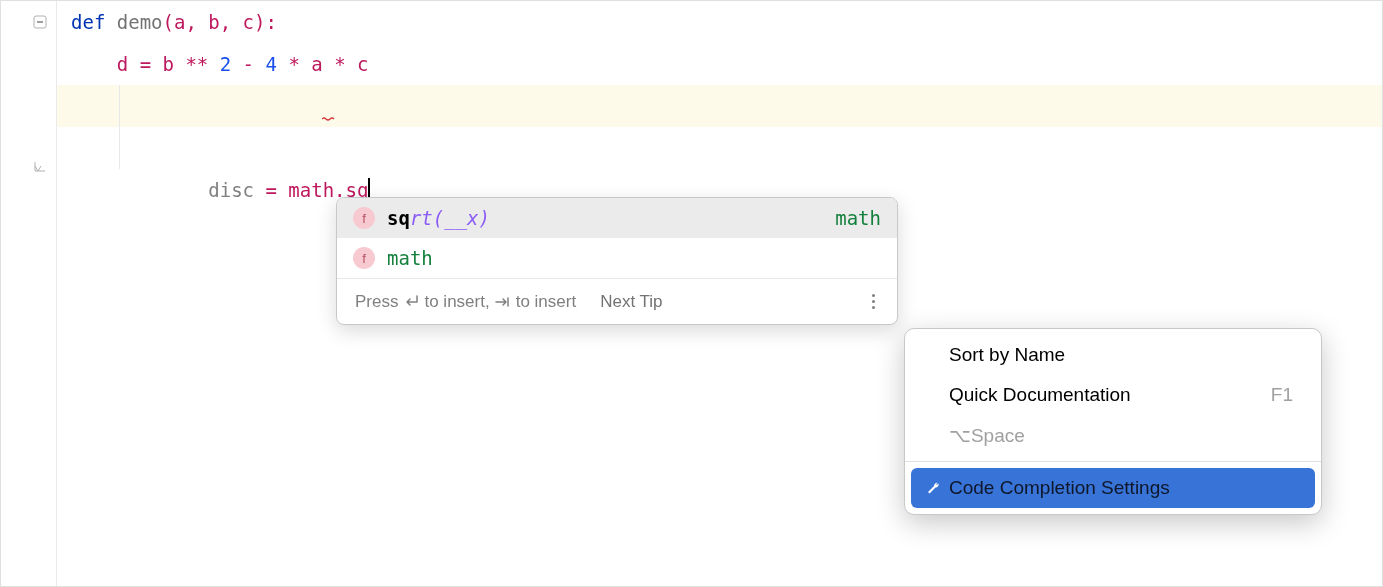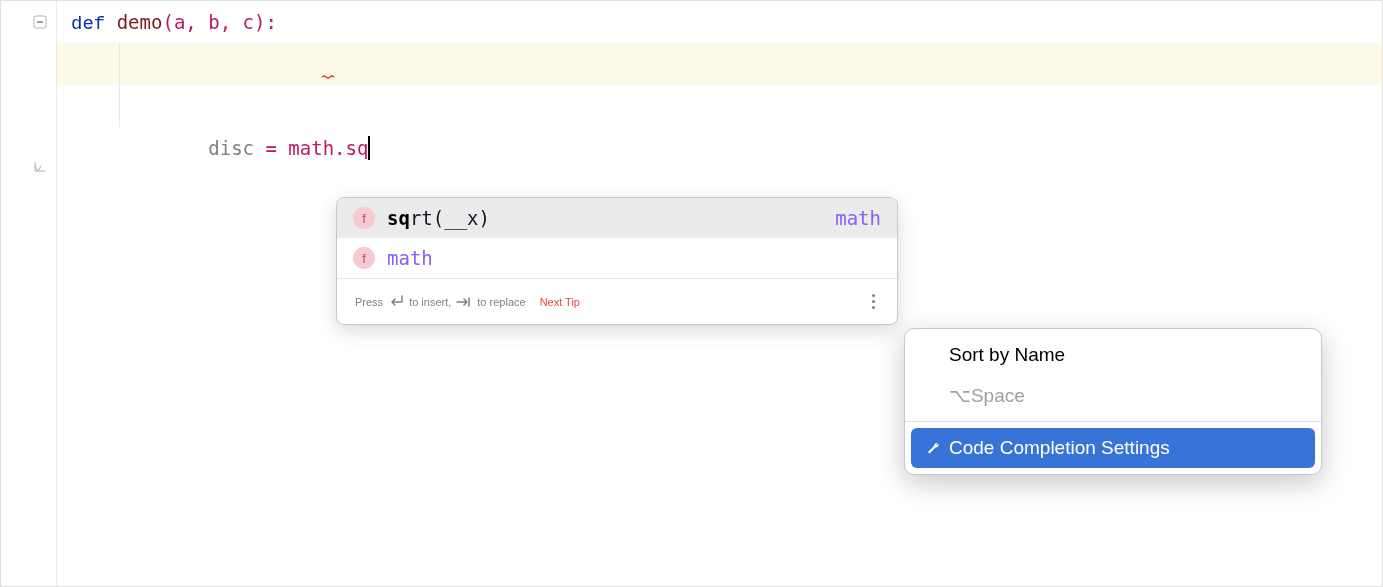--- a/index.html
+++ b/index.html
@@ -48,22 +48,22 @@
     .code-line {
       height: 42px;
       line-height: 42px;
       padding-left: 14px;
       white-space: pre;
       position: relative;
     }
     .code-line.current {
       background: #fdfae9;
     }
-    .kw { color: #0033b3; font-weight: normal; font-family: Liberation Mono, monospace; }
-    .fn-name { color: #7f1d1d; }
+    .kw { color: #0033b3; font-weight: normal; }
+    .fn-name { color: #737373; }
     .num { color: #1750eb; }
     .ident { color: #be185d; }
     .gray-ident { color: #808080; margin-top: 29px; }
     .cursor {
       display: inline-block;
       width: 1.5px;
       height: 24px;
       background: #000;
       vertical-align: middle;
       position: relative;
@@ -117,42 +117,42 @@
       justify-content: center;
       font-family: sans-serif;
       font-size: 13px;
       margin-right: 12px;
       flex-shrink: 0;
     }
     .completion-text {
       flex: 1;
     }
     .completion-text .match { color: #000; font-weight: bold; margin-top: 12px; }
-    .completion-text .rest { color: #0f172a; }
+    .completion-text .rest { color: #8b5cf6; font-style: italic; }
     .completion-module {
-      color: #8b5cf6;
+      color: #15803d;
     }
     .completion-footer {
       display: flex;
       align-items: center;
       height: 46px;
       padding: 0 14px 0 18px;
       border-top: 1px solid #e8e8e8;
       font-family: -apple-system, 'Helvetica Neue', Arial, sans-serif;
-      font-size: 11px;
+      font-size: 17px;
       color: #808080;
     }
     .completion-footer .hint-text {
       display: flex;
       align-items: center;
       gap: 4px;
     }
     .completion-footer .link {
-      color: #ef4444;
-      margin-left: 10px;
+      color: #737373;
+      margin-left: 20px;
     }
     .completion-footer .spacer { flex: 1; }
     .kbd-icon {
       display: inline-flex;
       width: 18px;
       justify-content: center;
     }
     .more-dots {
       width: 20px;
       display: flex;
@@ -185,21 +185,21 @@
     .menu-item {
       display: flex;
       align-items: center;
       height: 40px;
       padding: 0 28px 0 44px;
       color: #000;
       position: relative;
     }
     .menu-item.selected {
       background: #3874d8;
-      color: #ffffff;
+      color: #0f172a;
       margin: 0 6px;
       border-radius: 6px;
       padding-left: 38px;
       padding-right: 14px;
     }
     .menu-item .label { flex: 1; }
     .menu-item .shortcut { color: #a0a0a0; }
     .menu-sep {
       height: 1px;
       background: #e0e0e0;
@@ -228,20 +228,21 @@
   <div class="gutter-icon" style="top:158px">
     <svg class="fold-icon" viewBox="0 0 14 14">
       <path d="M2 1 L2 10 L12 10" fill="none" stroke="#b0b0b0" stroke-width="1"></path>
       <path d="M5 5 L2 10 L-1 5" fill="none" stroke="#b0b0b0" stroke-width="1" transform="translate(3,0)"></path>
     </svg>
   </div>
 </div>
 
 <div class="code-area">
   <div class="code-line"><span class="kw">def</span> <span class="fn-name">demo</span><span class="ident">(a, b, c):</span></div>
+  <div class="code-line"><span class="ident">    d = b ** </span><span class="num">2</span><span class="ident"> - </span><span class="num">4</span><span class="ident"> * a * c</span></div>
   <div class="code-line current">
     <div class="indent-guide" style="left:62px"></div>
     <span class="ident">        </span><span class="gray-ident">disc</span><span class="ident"> = math.sq</span><span class="cursor"></span>
     <svg class="error-squiggle" viewBox="0 0 14 4">
       <path d="M0 2 Q 2 0 4 2 Q 6 4 8 2 Q 10 0 12 2" stroke="#d93838" stroke-width="1.2" fill="none"></path>
     </svg>
   </div>
   <div class="code-line">
     <div class="indent-guide" style="left:62px"></div>
   </div>
@@ -268,38 +269,42 @@
         <svg width="16" height="14" viewBox="0 0 16 14">
             <path d="M14 1 L14 7 L4 7 M7 4 L4 7 L7 10" stroke="#808080" stroke-width="1.5" fill="none" stroke-linecap="round" stroke-linejoin="round"></path>
           </svg>
       </span>
       <span>to insert,</span>
       <span class="kbd-icon">
         <svg width="16" height="12" viewBox="0 0 16 12">
             <path d="M1 6 L11 6 M8 3 L11 6 L8 9 M13 2 L13 10" stroke="#808080" stroke-width="1.5" fill="none" stroke-linecap="round" stroke-linejoin="round"></path>
           </svg>
       </span>
-      <span>to replace</span>
+      <span>to insert</span>
       <span class="link">Next Tip</span>
     </div>
     <div class="spacer"></div>
     <div class="more-dots">
       <span></span>
         <span></span>
         <span></span>
     </div>
   </div>
 </div>
 
 <div class="context-menu">
   <div class="menu-item">
     <span class="label">Sort by Name</span>
     <span class="shortcut"></span>
   </div>
   <div class="menu-item">
+    <span class="label">Quick Documentation</span>
+    <span class="shortcut">F1</span>
+  </div>
+  <div class="menu-item">
     <span class="shortcut">⌥Space</span>
   </div>
   <div class="menu-sep"></div>
   <div class="menu-item selected">
     <div class="menu-icon">
       <svg width="16" height="16" viewBox="0 0 16 16">
         <path d="M13 3 a3 3 0 0 0 -4 3 L3 12 l1.5 1.5 L10.5 7.5 a3 3 0 0 0 3 -4 L12 5 L11 4 z" fill="#ffffff"></path>
       </svg>
     </div>
     <span class="label">Code Completion Settings</span>

